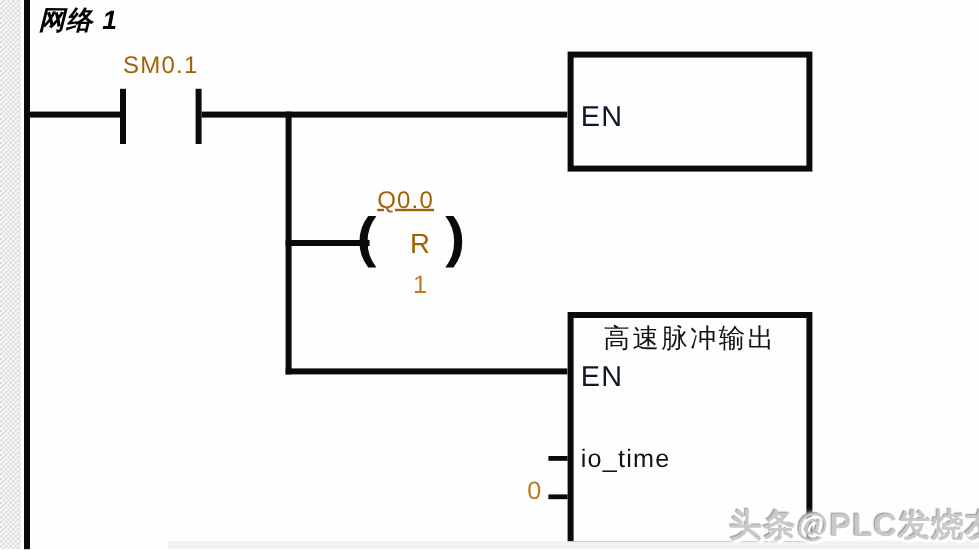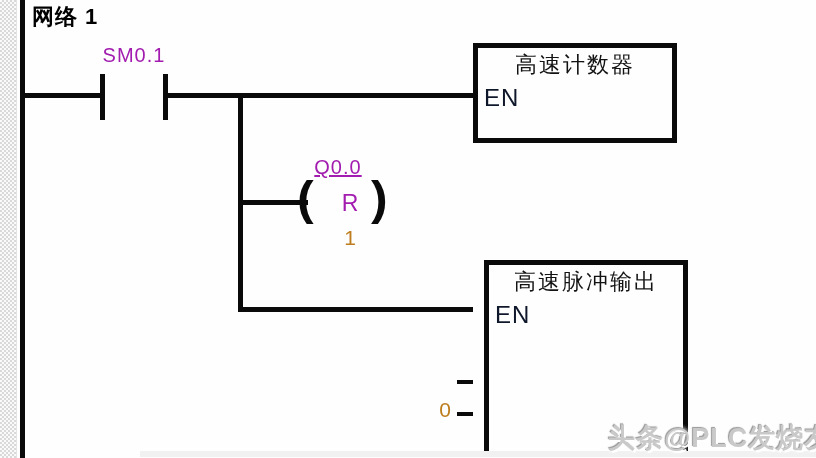--- a/index.html
+++ b/index.html
@@ -22,23 +22,23 @@
       linear-gradient(45deg, var(--gutter_dot,#d9d9d9) 25%, transparent 25%, transparent 75%, var(--gutter_dot,#d9d9d9) 75%);
     background-size: 4px 4px;
     background-position: 0 0, 2px 2px;
     border-right: 1px solid #e4e4e4;
   }
   .wire { position: absolute; background: var(--wire,#0a0a0a); }
   .rail { left: 20px; top: 0; width: 5px; height: 458px; }
   .network-title {
     position: absolute; left: 32px; top: 2px;
     font-size: 22px; font-weight: bold; color: #000;
-    letter-spacing: 1px; white-space: nowrap;
+    letter-spacing: 1px; white-space: nowrap; font-style: italic;
   }
-  .label { position: absolute; color: #a21caf; white-space: nowrap; }
+  .label { position: absolute; color: #a16207; white-space: nowrap; }
   .center { text-align: center; }
   .constant { color: var(--constant,#bd7d1f); }
   .paren {
     position: absolute; top: 170px;
     font-size: 50px; font-weight: bold; color: #0a0a0a;
     line-height: 56px; transform: scaleY(0.92);
   }
   .func-box {
     position: absolute; width: 204px;
     border: 5px solid var(--wire,#0a0a0a);
@@ -102,27 +102,27 @@
     <div class="label center" style="left:290px; top:156px; width:96px; font-size:20px; letter-spacing:1px;text-decoration:underline;">Q0.0</div>
     <div class="paren" style="left:297px;">(</div>
     <div class="paren" style="left:371px;">)</div>
     <div class="label center" style="left:302px; top:190px; width:96px; font-size:23px;">R</div>
     <div class="label center constant" style="left:302px; top:226px; width:96px; font-size:21px;">1</div>
   </div>
 
   <div class="wire" style="left:238px; top:307px; width:235px; height:5px;"></div>
 
   <div class="func-box" style="left:473px; top:43px; height:100px;">
-    <div class="box-title">高速计数器</div>
     <div class="box-en">EN</div>
   </div>
 
-  <div class="func-box" style="left:484px; top:260px; height:196px;">
+  <div class="func-box" style="left:473px; top:260px; height:196px;">
     <div class="box-title">高速脉冲输出</div>
     <div class="box-en">EN</div>
+    <div class="param-name" style="top:106px;">io_time</div>
   </div>
 
   <div class="wire" style="left:457px; top:380px; width:16px; height:4px;"></div>
   <div class="wire" style="left:457px; top:412px; width:16px; height:4px;"></div>
   <div class="param-value constant" style="top:398px;">0</div>
 
   <div class="bottom-band"></div>
 
   <div class="watermark">头条@PLC发烧友</div>
 

